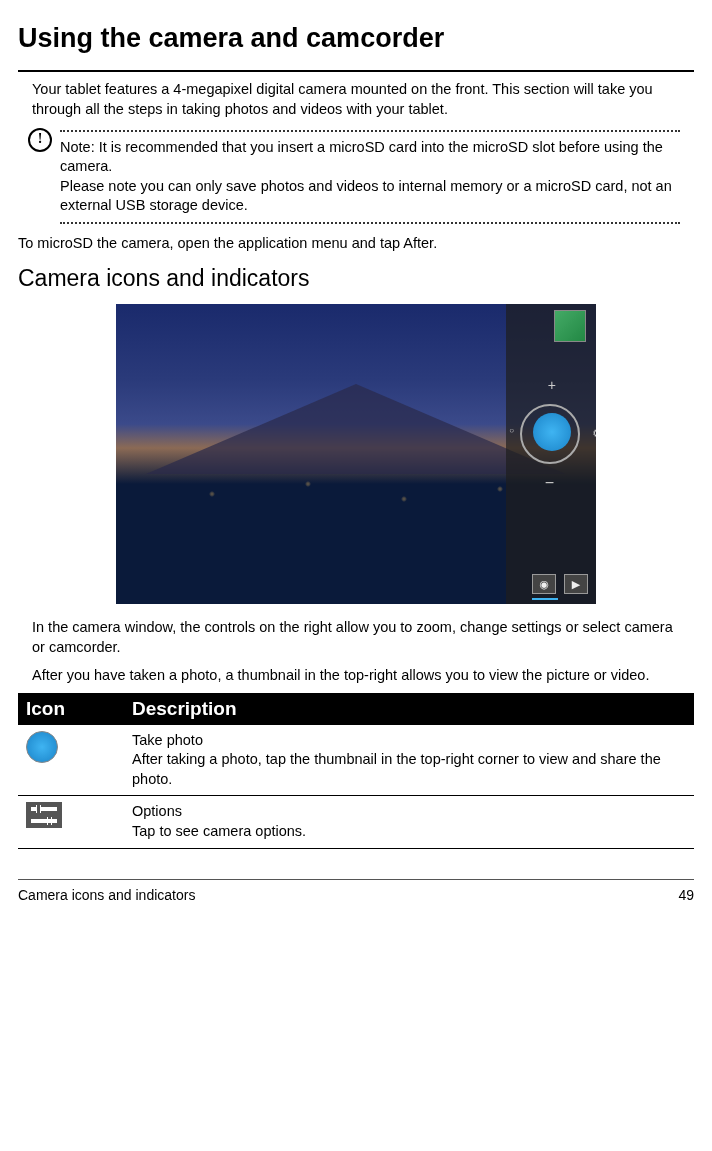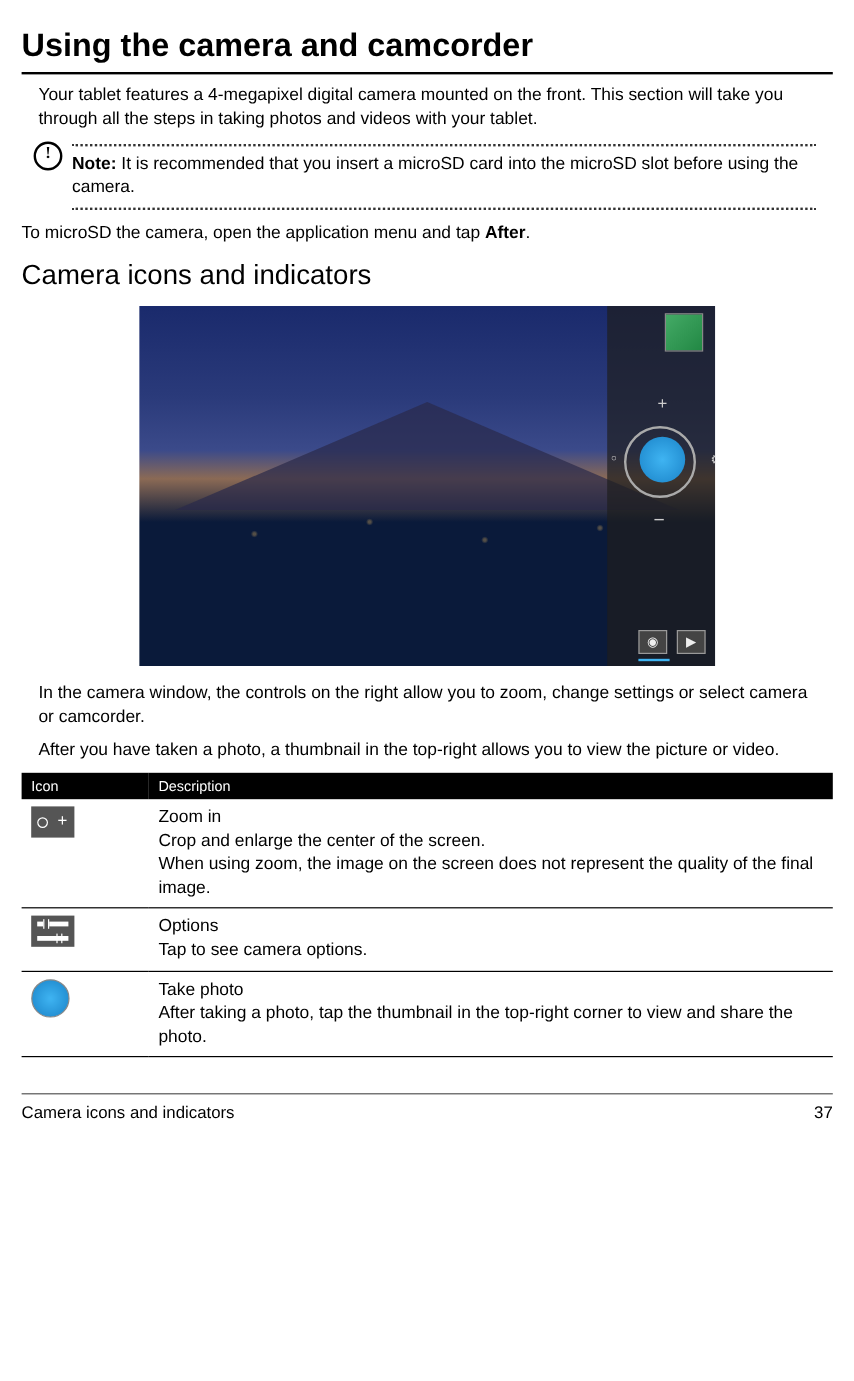--- a/index.html
+++ b/index.html
@@ -10,21 +10,21 @@
     box-sizing: border-box;
     font-size: 14.5px;
     line-height: 1.35;
     color: #000;
   }
   h1 {
     font-size: 27px;
     font-weight: bold;
     margin: 0 0 8px 0;
     border-bottom: 2px solid #000;
-    padding-bottom: 4px;
+    padding-bottom: 14px;
   }
   h2 {
     font-size: 23px;
     font-weight: normal;
     margin: 10px 0 10px 0;
   }
   .indent {
     margin-left: 14px;
     margin-right: 14px;
   }
@@ -171,22 +171,22 @@
   table.icon-table {
     width: 100%;
     border-collapse: collapse;
     margin-top: 6px;
   }
   table.icon-table th {
     background: #000;
     color: #fff;
     text-align: left;
     padding: 3px 8px;
-    font-weight: normal;
-    font-size: 12px;
+    font-weight: bold;
+    font-size: 19px;
   }
   table.icon-table td {
     padding: 6px 8px;
     vertical-align: top;
     border-bottom: 1px solid #000;
   }
   table.icon-table td.icon-cell {
     width: 90px;
   }
   table.icon-table th.icon-col {
@@ -239,35 +239,36 @@
   .footer {
     position: relative;
     border-top: 1px solid #555;
     margin-top: 30px;
     padding-top: 6px;
     font-size: 14px;
     display: flex;
     justify-content: space-between;
   }
   p { margin: 8px 0; }
-  .bold { font-weight: bold; }
+  .bold { font-weight: normal; }
 </style>
 </head>
 <body>
 
 <h1>Using the camera and camcorder</h1>
 
 <p class="indent">Your tablet features a 4-megapixel digital camera mounted on the front. This section will take you through all the steps in taking photos and videos with your tablet.</p>
 
 <div class="indent">
   <div class="dotted-box">
     <span class="note-icon">!</span>
     <div>
       <span class="bold">Note:</span><span> It is recommended that you insert a microSD card into the microSD slot before using the camera.</span>
     </div>
+    <div>Please note you can only save photos and videos to internal memory or a microSD card, not an external USB storage device.</div>
   </div>
 </div>
 
 <p>
   <span>To microSD the camera, open the application menu and tap </span><span class="bold">After</span><span>.</span>
 </p>
 
 <h2>Camera icons and indicators</h2>
 
 <div class="camera-screenshot">
@@ -296,48 +297,38 @@
 <table class="icon-table">
   <thead>
     <tr>
       <th class="icon-col">Icon</th>
       <th>Description</th>
     </tr>
   </thead>
   <tbody>
     <tr>
       <td class="icon-cell">
-          <span class="tbl-icon zi-icon"></span>
+          <span class="tbl-icon tp-icon"></span>
         </td>
       <td>
-        <div>Zoom in</div>
-        <div>Crop and enlarge the center of the screen.</div>
-        <div>When using zoom, the image on the screen does not represent the quality of the final image.</div>
+        <div>Take photo</div>
+        <div>After taking a photo, tap the thumbnail in the top-right corner to view and share the photo.</div>
       </td>
     </tr>
     <tr>
       <td class="icon-cell">
           <span class="tbl-icon op-icon">
             <span class="op-dot1"></span>
             <span class="op-dot2"></span>
           </span>
         </td>
       <td>
         <div>Options</div>
         <div>Tap to see camera options.</div>
       </td>
     </tr>
-    <tr>
-      <td class="icon-cell">
-          <span class="tbl-icon tp-icon"></span>
-        </td>
-      <td>
-        <div>Take photo</div>
-        <div>After taking a photo, tap the thumbnail in the top-right corner to view and share the photo.</div>
-      </td>
-    </tr>
   </tbody>
 </table>
 
 <div class="footer">
   <span>Camera icons and indicators</span>
-  <span>37</span>
+  <span>49</span>
 </div>
 
 </body></html>

